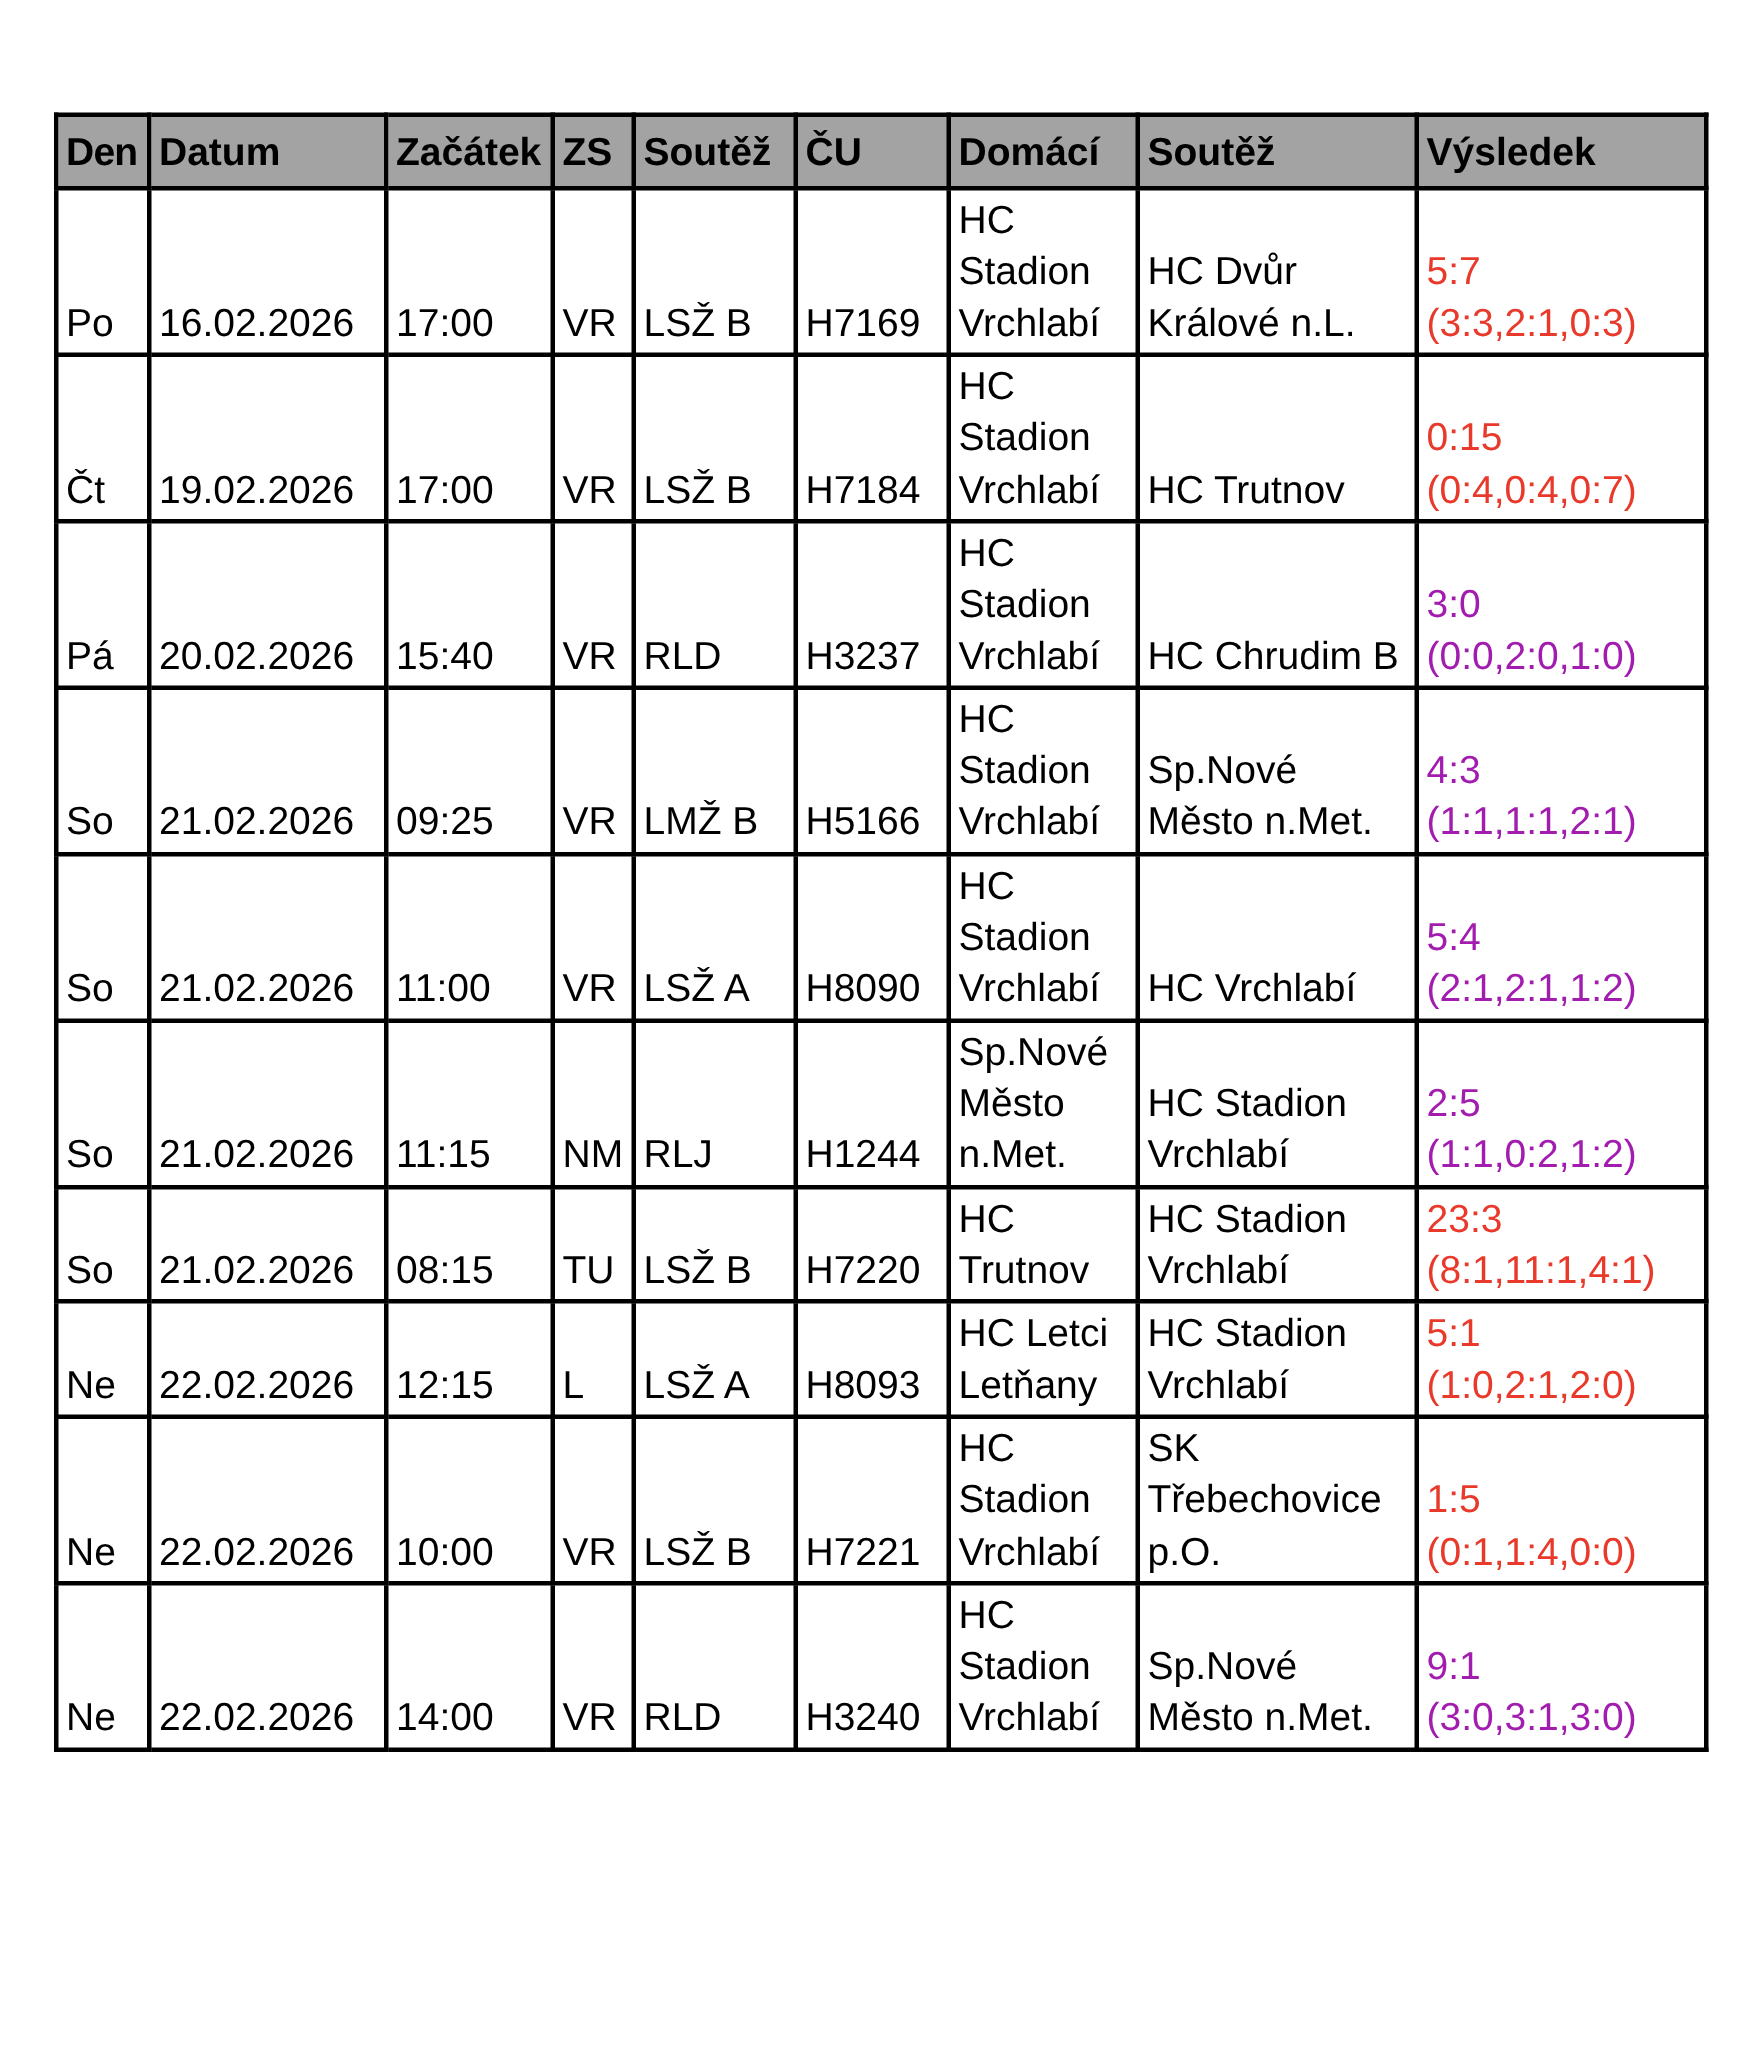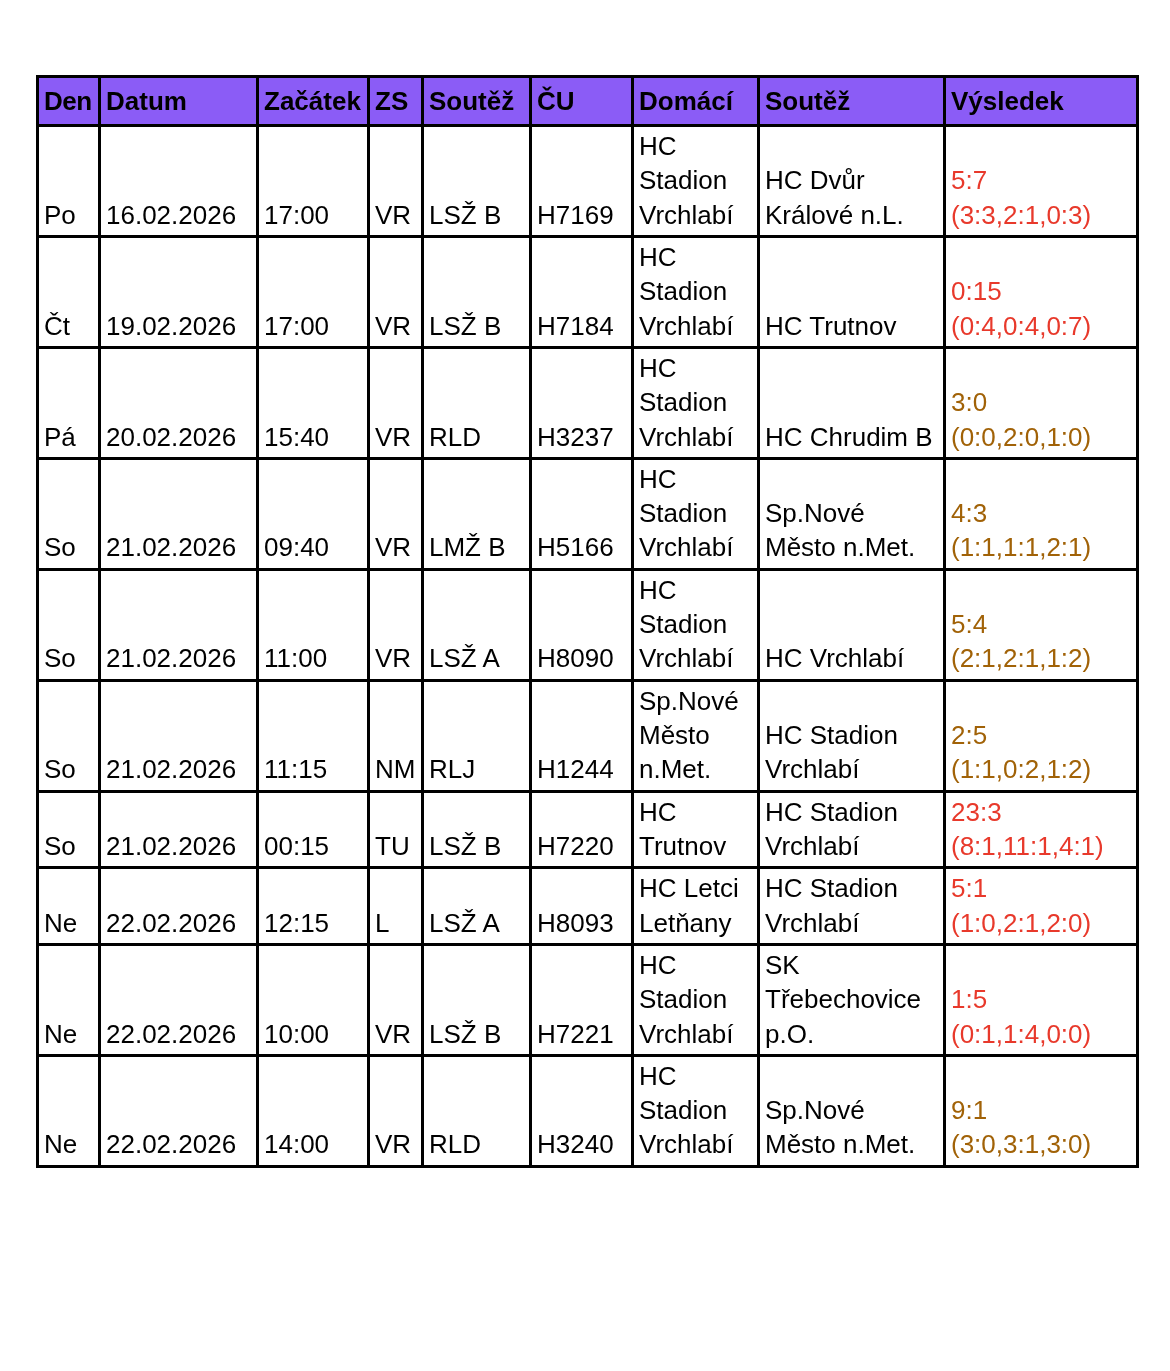--- a/index.html
+++ b/index.html
@@ -36,21 +36,21 @@
     padding: 2px 5px 3px 5px;
     font-size: 26px;
     line-height: 1.32;
     vertical-align: bottom;
     text-align: left;
     overflow: hidden;
     word-wrap: break-word;
   }
 
   table.schedule thead th {
-    background: #8b5cf6;
+    background: #a3a3a3;
     font-weight: bold;
     vertical-align: middle;
     height: 46px;
     padding-top: 0;
     padding-bottom: 0;
     white-space: nowrap;
   }
 
   
   col.c-den      { width: 62px;  }
@@ -67,21 +67,21 @@
 
   td.cell-zacatek { text-align: right; }
 
   
   td.cell-vysledek { vertical-align: bottom; padding-right: 2px; }
   .result-line { display: block; white-space: nowrap; }
   .result-score { display: inline; text-align: right; }
   .result-score.underlined { }
 
   .res-red   { color: #E8392B; }
-  .res-green { color: #a16207; }
+  .res-green { color: #a21caf; }
 
   
   td.cell-team { vertical-align: bottom; }
 </style>
 </head>
 <body>
 
 <div class="page">
   <table class="schedule">
     <colgroup>
@@ -147,21 +147,21 @@
           <td class="cell-team">HC Stadion Vrchlabí</td>
           <td class="cell-team">HC Chrudim B</td>
           <td class="cell-vysledek">
             <span class="result-line res-green"><span class="result-score">3:0</span></span>
             <span class="result-line res-green">(0:0,2:0,1:0)</span>
           </td>
         </tr>
         <tr>
           <td>So</td>
           <td>21.02.2026</td>
-          <td class="cell-zacatek">09:40</td>
+          <td class="cell-zacatek">09:25</td>
           <td>VR</td>
           <td>LMŽ B</td>
           <td>H5166</td>
           <td class="cell-team">HC Stadion Vrchlabí</td>
           <td class="cell-team">Sp.Nové Město n.Met.</td>
           <td class="cell-vysledek">
             <span class="result-line res-green"><span class="result-score">4:3</span></span>
             <span class="result-line res-green">(1:1,1:1,2:1)</span>
           </td>
         </tr>
@@ -189,21 +189,21 @@
           <td class="cell-team">Sp.Nové Město n.Met.</td>
           <td class="cell-team">HC Stadion Vrchlabí</td>
           <td class="cell-vysledek">
             <span class="result-line res-green"><span class="result-score">2:5</span></span>
             <span class="result-line res-green">(1:1,0:2,1:2)</span>
           </td>
         </tr>
         <tr>
           <td>So</td>
           <td>21.02.2026</td>
-          <td class="cell-zacatek">00:15</td>
+          <td class="cell-zacatek">08:15</td>
           <td>TU</td>
           <td>LSŽ B</td>
           <td>H7220</td>
           <td class="cell-team">HC Trutnov</td>
           <td class="cell-team">HC Stadion Vrchlabí</td>
           <td class="cell-vysledek">
             <span class="result-line res-red"><span class="result-score">23:3</span></span>
             <span class="result-line res-red">(8:1,11:1,4:1)</span>
           </td>
         </tr>

